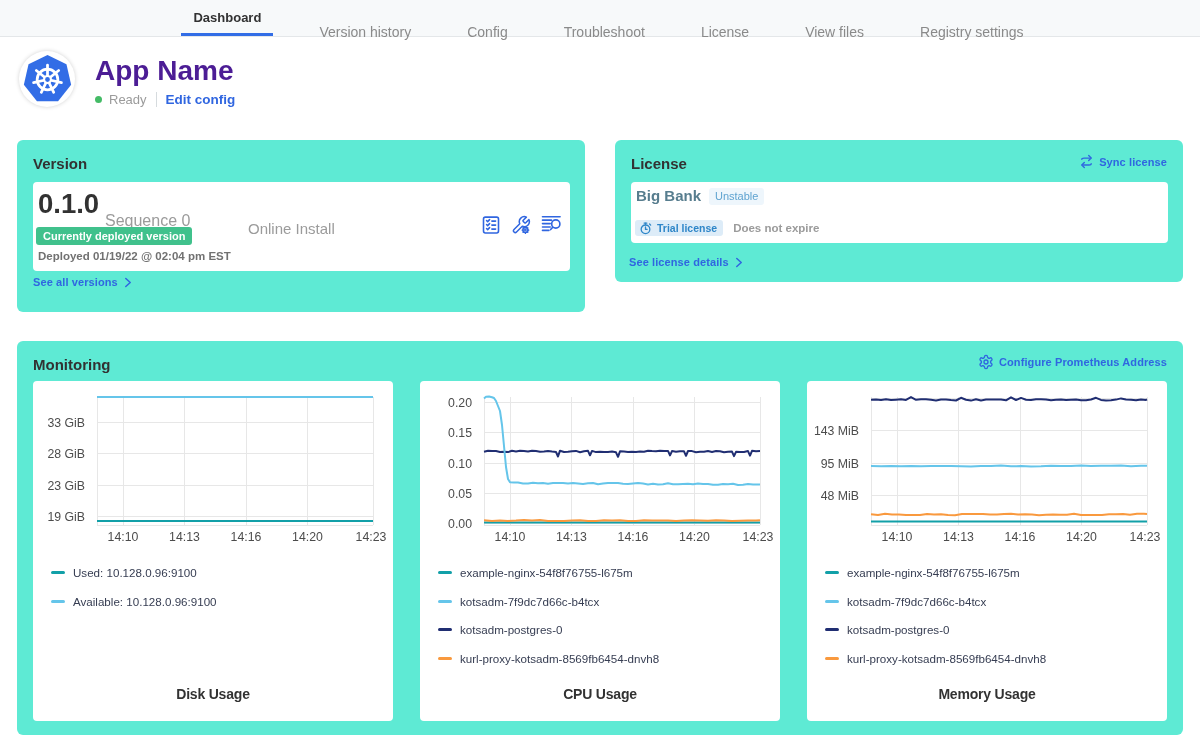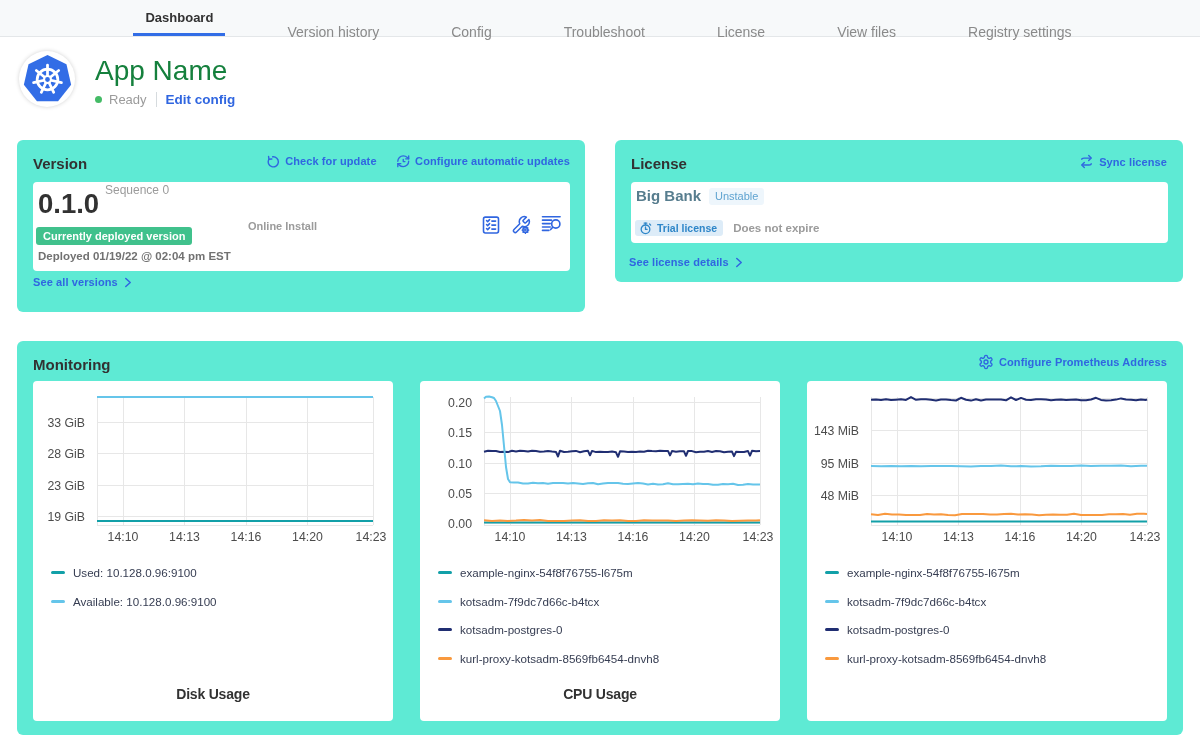--- a/index.html
+++ b/index.html
@@ -1,26 +1,26 @@
 <!DOCTYPE html>
 <html><head>
 <meta charset="utf-8">
 <style>
 * { margin:0; padding:0; box-sizing:border-box; }
 html,body { width:1200px; height:746px; background:#ffffff; font-family:"Liberation Sans", sans-serif; }
 #page { position:relative; width:1200px; height:746px; overflow:hidden; }
 
 
-#nav { position:absolute; top:0; left:0; width:1200px; height:37px; background:#f7f9fa; border-bottom:1px solid #e4e7e9; display:flex; justify-content:center; padding-left:15px;gap:16px; }
+#nav { position:absolute; top:0; left:0; width:1200px; height:37px; background:#f7f9fa; border-bottom:1px solid #e4e7e9; display:flex; justify-content:center; padding-left:15px; }
 #nav .tab { font-size:14px; font-weight:400; color:#8a8a8a; line-height:34px; margin:1px 18px 0; padding:14px 10px; border-bottom:3px solid transparent; }
 #nav .tab.active { color:#323232; font-weight:700; font-size:13px; padding:0 12px; border-bottom-color:#326de6; }
 
 
 #appicon { position:absolute; left:19px; top:51px; width:56px; height:56px; border-radius:50%; background:#fff; box-shadow:0 0 4px rgba(0,0,0,0.18); display:flex; align-items:center; justify-content:center; }
-#apptitle { position:absolute; left:95px; top:55px; font-size:28px; line-height:32px; font-weight:400; color:#15803d; letter-spacing:0; }
+#apptitle { position:absolute; left:95px; top:55px; font-size:28px; line-height:32px; font-weight:700; color:#4c1d95; letter-spacing:0; }
 #appstatus { position:absolute; left:95px; top:92px; height:15px; display:flex; align-items:center; }
 #appstatus .dot { width:7px; height:7px; border-radius:50%; background:#44bb66; margin-right:7px; }
 #appstatus .ready { font-size:13px; color:#9b9b9b; }
 #appstatus .sep { width:1px; height:15px; background:#d6dbde; margin:0 9px; }
 #appstatus .edit { font-size:13.5px; font-weight:700; color:#3066e0;text-align:center; }
 
 
 .card { position:absolute; background:#5eead4; border-radius:6px; }
 #vcard { left:17px; top:140px; width:568px; height:172px; }
 #lcard { left:615px; top:140px; width:568px; height:142px; }
@@ -28,24 +28,24 @@
 .cardtitle { position:absolute; left:16px; top:15px; font-size:15px; font-weight:700; color:#323232; }
 .whitebox { position:absolute; background:#ffffff; border-radius:4px; }
 .bluelink { font-size:11px; font-weight:700; color:#3066e0; display:flex; align-items:center; letter-spacing:0.1px; }
 .bluelink svg { margin-right:5px; }
 
 
 #vlinks { position:absolute; right:15px; top:14px; display:flex; }
 #vlinks .bluelink + .bluelink { margin-left:19px; }
 #vbox { left:16px; top:42px; width:537px; height:89px; }
 #vnum { position:absolute; left:5px; top:6px; font-size:27.5px; line-height:31px; font-weight:700; color:#323232; }
-#vseq { position:absolute; left:72px; top:1px; font-size:12px; color:#9b9b9b; }
+#vseq { position:absolute; left:72px; top:30px; font-size:16px; color:#9b9b9b; }
 #vbadge { position:absolute; left:3px; top:45px; height:18px; line-height:18px; background:#40c18c; border-radius:3px; color:#fff; font-size:11px; font-weight:700; padding:0 7px; }
 #vdeployed { position:absolute; left:5px; top:68px; font-size:11.5px; font-weight:700; color:#717171; }
-#vonline { position:absolute; left:215px; top:38px; font-size:11px; font-weight:700; color:#9b9b9b; }
+#vonline { position:absolute; left:215px; top:38px; font-size:15px; font-weight:400; color:#9b9b9b; }
 #vicons { position:absolute; right:8px; top:33px; display:flex; }
 #vicons svg { margin-left:10px; }
 #vsee { position:absolute; left:16px; top:136px; }
 .chev { margin-left:6px; }
 
 
 #slink { position:absolute; right:16px; top:14px; }
 #lbox { left:16px; top:42px; width:537px; height:61px; }
 #bigbank { position:absolute; left:5px; top:5px; font-size:15px; font-weight:700; color:#577d8e; }
 #unstable { position:absolute; left:78px; top:6px; height:17px; line-height:17px; background:#eef6fc; color:#5fa3d0; border-radius:3px; font-size:11px; font-weight:400; padding:0 6px; }
@@ -100,39 +100,20 @@
   <div id="apptitle">App Name</div>
   <div id="appstatus">
     <div class="dot"></div>
       <div class="ready">Ready</div>
       <div class="sep"></div>
       <div class="edit">Edit config</div>
   </div>
 
   <div class="card" id="vcard">
     <div class="cardtitle">Version</div>
-    <div id="vlinks">
-      <div class="bluelink">
-        <svg width="13.5" height="13.5" viewBox="0 0 24 24" fill="none" stroke="#3066e0" stroke-width="2.5" stroke-linecap="round" stroke-linejoin="round">
-            <path d="M10.1 3.2 A9 9 0 1 1 3.4 7.6"></path>
-            <polyline points="2.8,2.4 3.4,7.6 8.6,7.2"></polyline>
-          </svg>
-        <span>Check for update</span>
-      </div>
-      <div class="bluelink">
-        <svg width="14.5" height="14.5" viewBox="0 0 24 24" fill="none" stroke="#3066e0" stroke-width="2.2" stroke-linecap="round" stroke-linejoin="round">
-            <path d="M3 12a9 9 0 0 1 9-9 9.75 9.75 0 0 1 6.74 2.74L21 8"></path>
-            <path d="M21 3v5h-5"></path>
-            <path d="M21 12a9 9 0 0 1-9 9 9.75 9.75 0 0 1-6.74-2.74L3 16"></path>
-            <path d="M8 16H3v5"></path>
-            <polyline points="12,8.8 12,12.6 14.8,12.6"></polyline>
-          </svg>
-        <span>Configure automatic updates</span>
-      </div>
-    </div>
     <div class="whitebox" id="vbox">
       <div id="vnum">0.1.0</div>
       <div id="vseq">Sequence 0</div>
       <div id="vbadge">Currently deployed version</div>
       <div id="vdeployed">Deployed 01/19/22 @ 02:04 pm EST</div>
       <div id="vonline">Online Install</div>
       <div id="vicons">
         <svg width="20" height="20" viewBox="0 0 24 24" fill="none" stroke="#3066e0" stroke-width="1.9" stroke-linecap="round" stroke-linejoin="round">
           <rect x="3" y="2.5" width="18" height="19" rx="2.2"></rect>
           <polyline points="6.7,6.6 8,8 10.3,5.6"></polyline>
@@ -360,16 +341,17 @@
           <div class="ltext">kotsadm-7f9dc7d66c-b4tcx</div>
         </div>
       <div class="legend" style="top:242px;">
           <div class="dash c-navy"></div>
           <div class="ltext">kotsadm-postgres-0</div>
         </div>
       <div class="legend" style="top:270.5px;">
           <div class="dash c-or"></div>
           <div class="ltext">kurl-proxy-kotsadm-8569fb6454-dnvh8</div>
         </div>
+      <div class="ctitle">Memory Usage</div>
     </div>
   </div>
 
 </div>
 
 </body></html>

